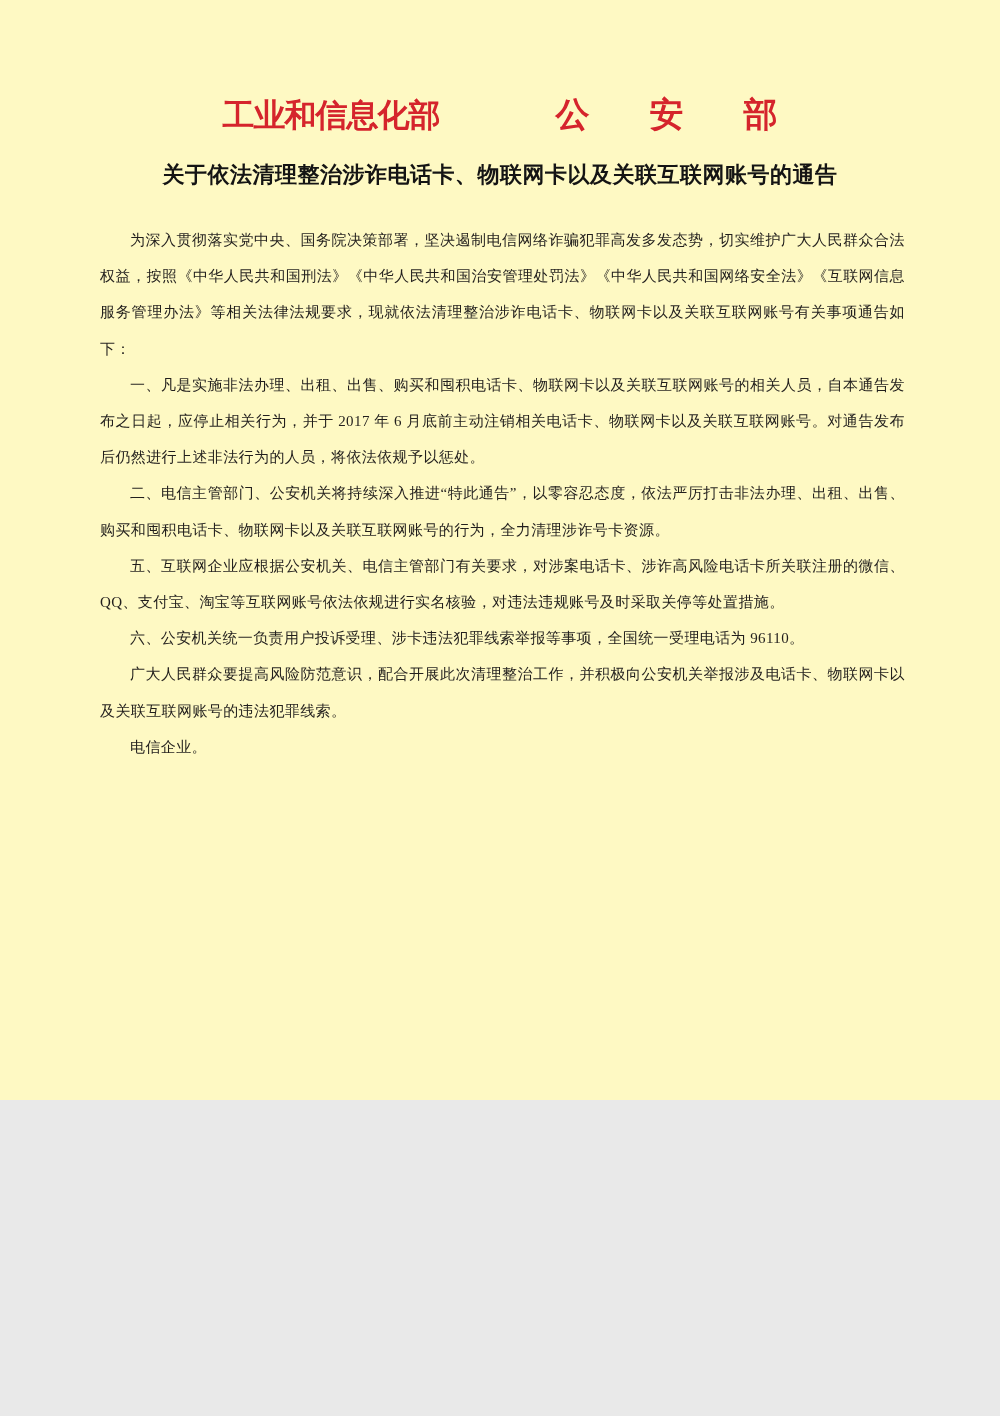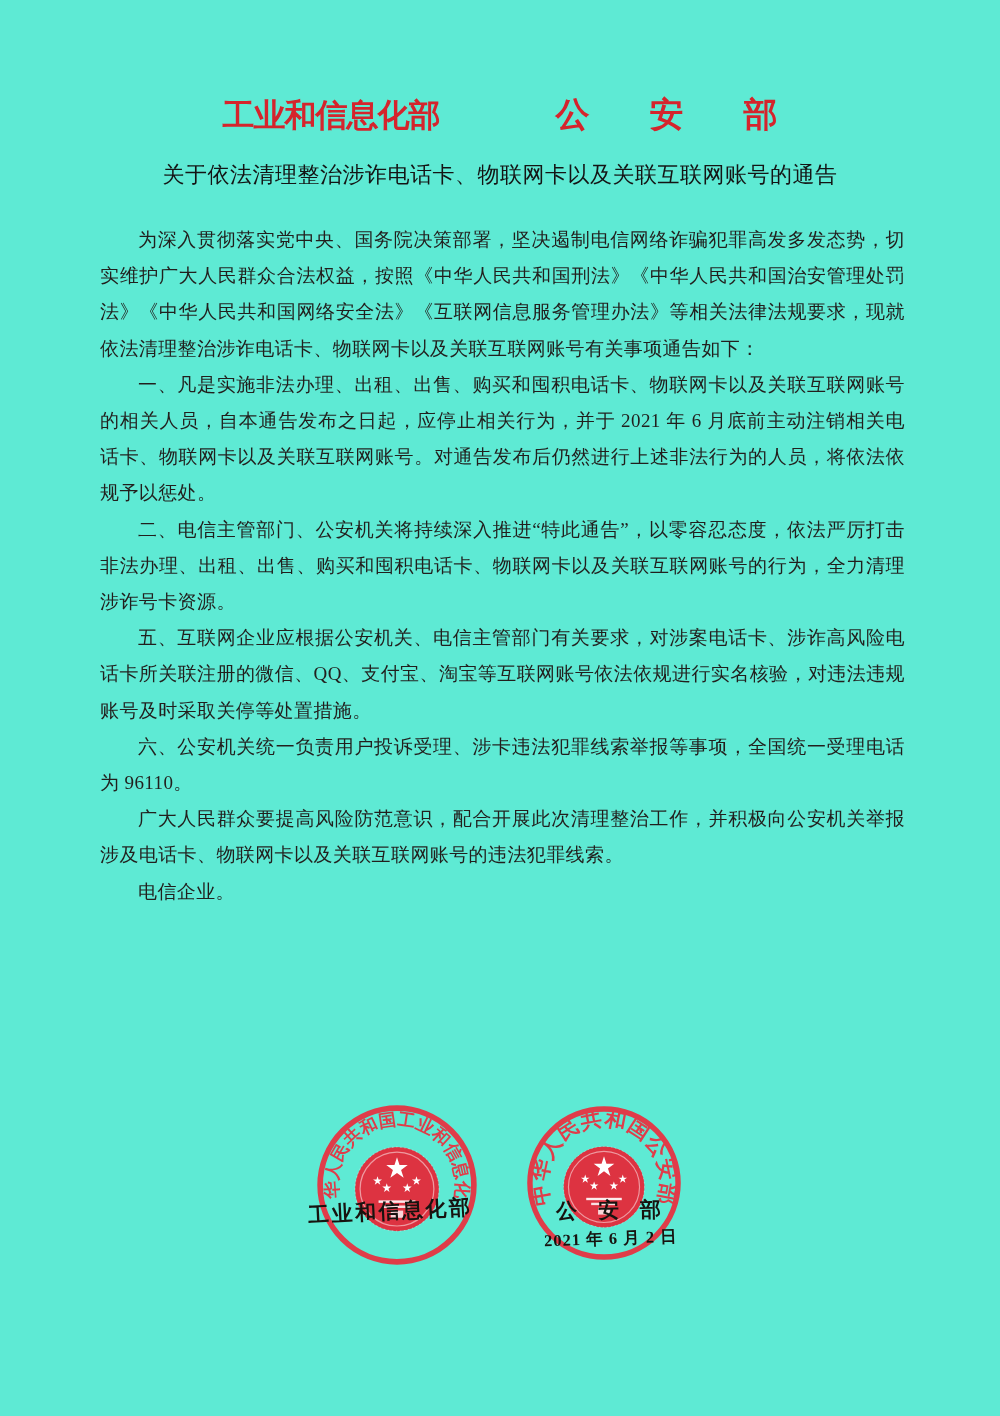--- a/index.html
+++ b/index.html
@@ -1,22 +1,22 @@
 <!DOCTYPE html>
 <html lang="zh" style="--header-red: #d5242c;"><head>
 <meta charset="utf-8">
 <style>
   * { margin:0; padding:0; box-sizing:border-box; }
   html,body { background:#e9e9e9; }
   body { font-family:"Liberation Serif","DejaVu Serif",serif; }
   .page {
     position:relative;
-    width:1000px; height:1416px;
+    width:1000px; height:1100px;
     margin:0 auto;
-    background:#5eead4;
+    background:#fef9c3;
     overflow:hidden;
     color:#1f1d1b;
   }
   
   .header-row {
     padding-top:92px;
     display:flex;
     justify-content:center;
     align-items:baseline;
     white-space:nowrap;
@@ -33,28 +33,28 @@
     font-weight:700;
     color:var(--header-red,#d5242c);
     letter-spacing:60px;
     margin-right:-60px; 
   }
   
   .notice-title {
     margin-top:22px;
     text-align:center;
     font-size:22px;
-    font-weight:400;
+    font-weight:700;
     color:#141414;
     letter-spacing:0.5px;
   }
   
   .body-text {
     margin:32px 95px 0 100px;
-    font-size:19px;
+    font-size:15px;
     line-height:36.2px;
     text-align:justify;
     text-justify:inter-ideograph;
     color:#221f1d;
     letter-spacing:0.4px;
   }
   .body-text p { text-indent:2em; margin:0; }
   
   .seals {
     position:absolute;
@@ -101,21 +101,21 @@
 
   <div class="header-row">
     <span class="ministry-left">工业和信息化部</span>
     <span class="ministry-right">公安部</span>
   </div>
 
   <div class="notice-title">关于依法清理整治涉诈电话卡、物联网卡以及关联互联网账号的通告</div>
 
   <div class="body-text">
     <p>为深入贯彻落实党中央、国务院决策部署，坚决遏制电信网络诈骗犯罪高发多发态势，切实维护广大人民群众合法权益，按照《中华人民共和国刑法》《中华人民共和国治安管理处罚法》《中华人民共和国网络安全法》《互联网信息服务管理办法》等相关法律法规要求，现就依法清理整治涉诈电话卡、物联网卡以及关联互联网账号有关事项通告如下：</p>
-    <p>一、凡是实施非法办理、出租、出售、购买和囤积电话卡、物联网卡以及关联互联网账号的相关人员，自本通告发布之日起，应停止相关行为，并于 2021 年 6 月底前主动注销相关电话卡、物联网卡以及关联互联网账号。对通告发布后仍然进行上述非法行为的人员，将依法依规予以惩处。</p>
+    <p>一、凡是实施非法办理、出租、出售、购买和囤积电话卡、物联网卡以及关联互联网账号的相关人员，自本通告发布之日起，应停止相关行为，并于 2017 年 6 月底前主动注销相关电话卡、物联网卡以及关联互联网账号。对通告发布后仍然进行上述非法行为的人员，将依法依规予以惩处。</p>
     <p>二、电信主管部门、公安机关将持续深入推进“特此通告”，以零容忍态度，依法严厉打击非法办理、出租、出售、购买和囤积电话卡、物联网卡以及关联互联网账号的行为，全力清理涉诈号卡资源。</p>
     <p>五、互联网企业应根据公安机关、电信主管部门有关要求，对涉案电话卡、涉诈高风险电话卡所关联注册的微信、QQ、支付宝、淘宝等互联网账号依法依规进行实名核验，对违法违规账号及时采取关停等处置措施。</p>
     <p>六、公安机关统一负责用户投诉受理、涉卡违法犯罪线索举报等事项，全国统一受理电话为 96110。</p>
     <p>广大人民群众要提高风险防范意识，配合开展此次清理整治工作，并积极向公安机关举报涉及电话卡、物联网卡以及关联互联网账号的违法犯罪线索。</p>
     <p>电信企业。</p>
   </div>
 
   <div class="seals">
 
     <svg class="seal-svg left" viewBox="0 0 160 160">

